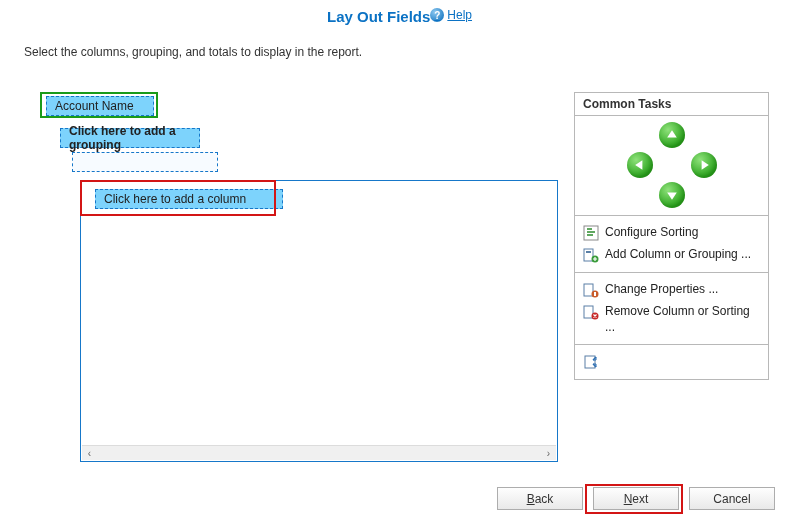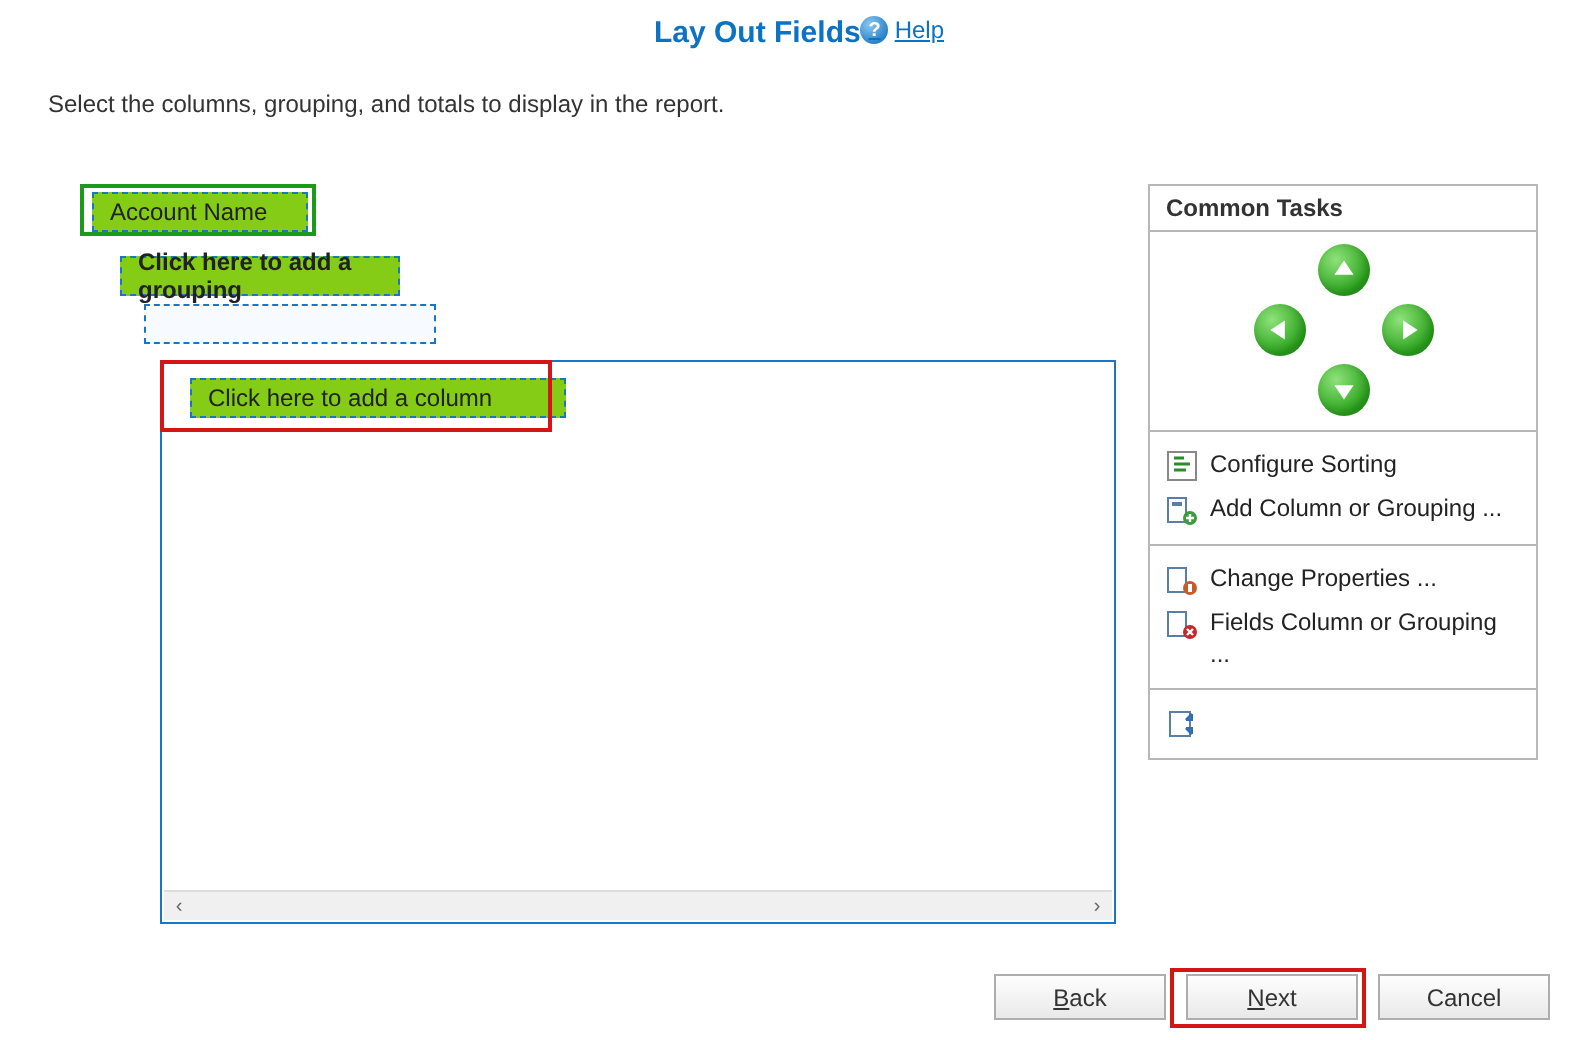--- a/index.html
+++ b/index.html
@@ -49,21 +49,21 @@
       font-size: 12px;
     }
     .layout-area {
       position: absolute;
       left: 40px;
       top: 92px;
       width: 520px;
     }
     .token {
       border: 1px dashed #1677c9;
-      background: #84cc16;
+      background: #7dd3fc;
       font-size: 12px;
       color: #222;
       display: inline-flex;
       align-items: center;
       padding: 0 8px;
       height: 20px;
     }
     .token.empty { background: #f7fbff; }
     .highlight-green {
       position: absolute;
@@ -270,21 +270,21 @@
       <span class="lbl">Change Properties ...</span>
     </div>
     <div class="task-item">
       <span class="ico">
         <svg viewBox="0 0 16 16" width="16" height="16">
             <rect x="1" y="2" width="9" height="12" fill="#fff" stroke="#5a7fa6"></rect>
             <circle cx="12" cy="12" r="3.5" fill="#c62828"></circle>
             <path d="M10.5 10.5l3 3M13.5 10.5l-3 3" stroke="#fff" stroke-width="1.2"></path>
           </svg>
       </span>
-      <span class="lbl">Fields Column or Grouping ...</span>
+      <span class="lbl">Remove Column or Sorting ...</span>
     </div>
   </div>
 
   <div class="task-group">
     <div class="task-item">
       <span class="ico">
         <svg viewBox="0 0 16 16" width="16" height="16">
             <rect x="2" y="2" width="10" height="12" fill="#fff" stroke="#5a7fa6"></rect>
             <path d="M13 3l-3 3M13 13l-3-3" stroke="#2d6fb2" stroke-width="1.4" fill="none"></path>
             <path d="M13 3v3h-3M13 13v-3h-3" stroke="#2d6fb2" stroke-width="1" fill="none"></path>

